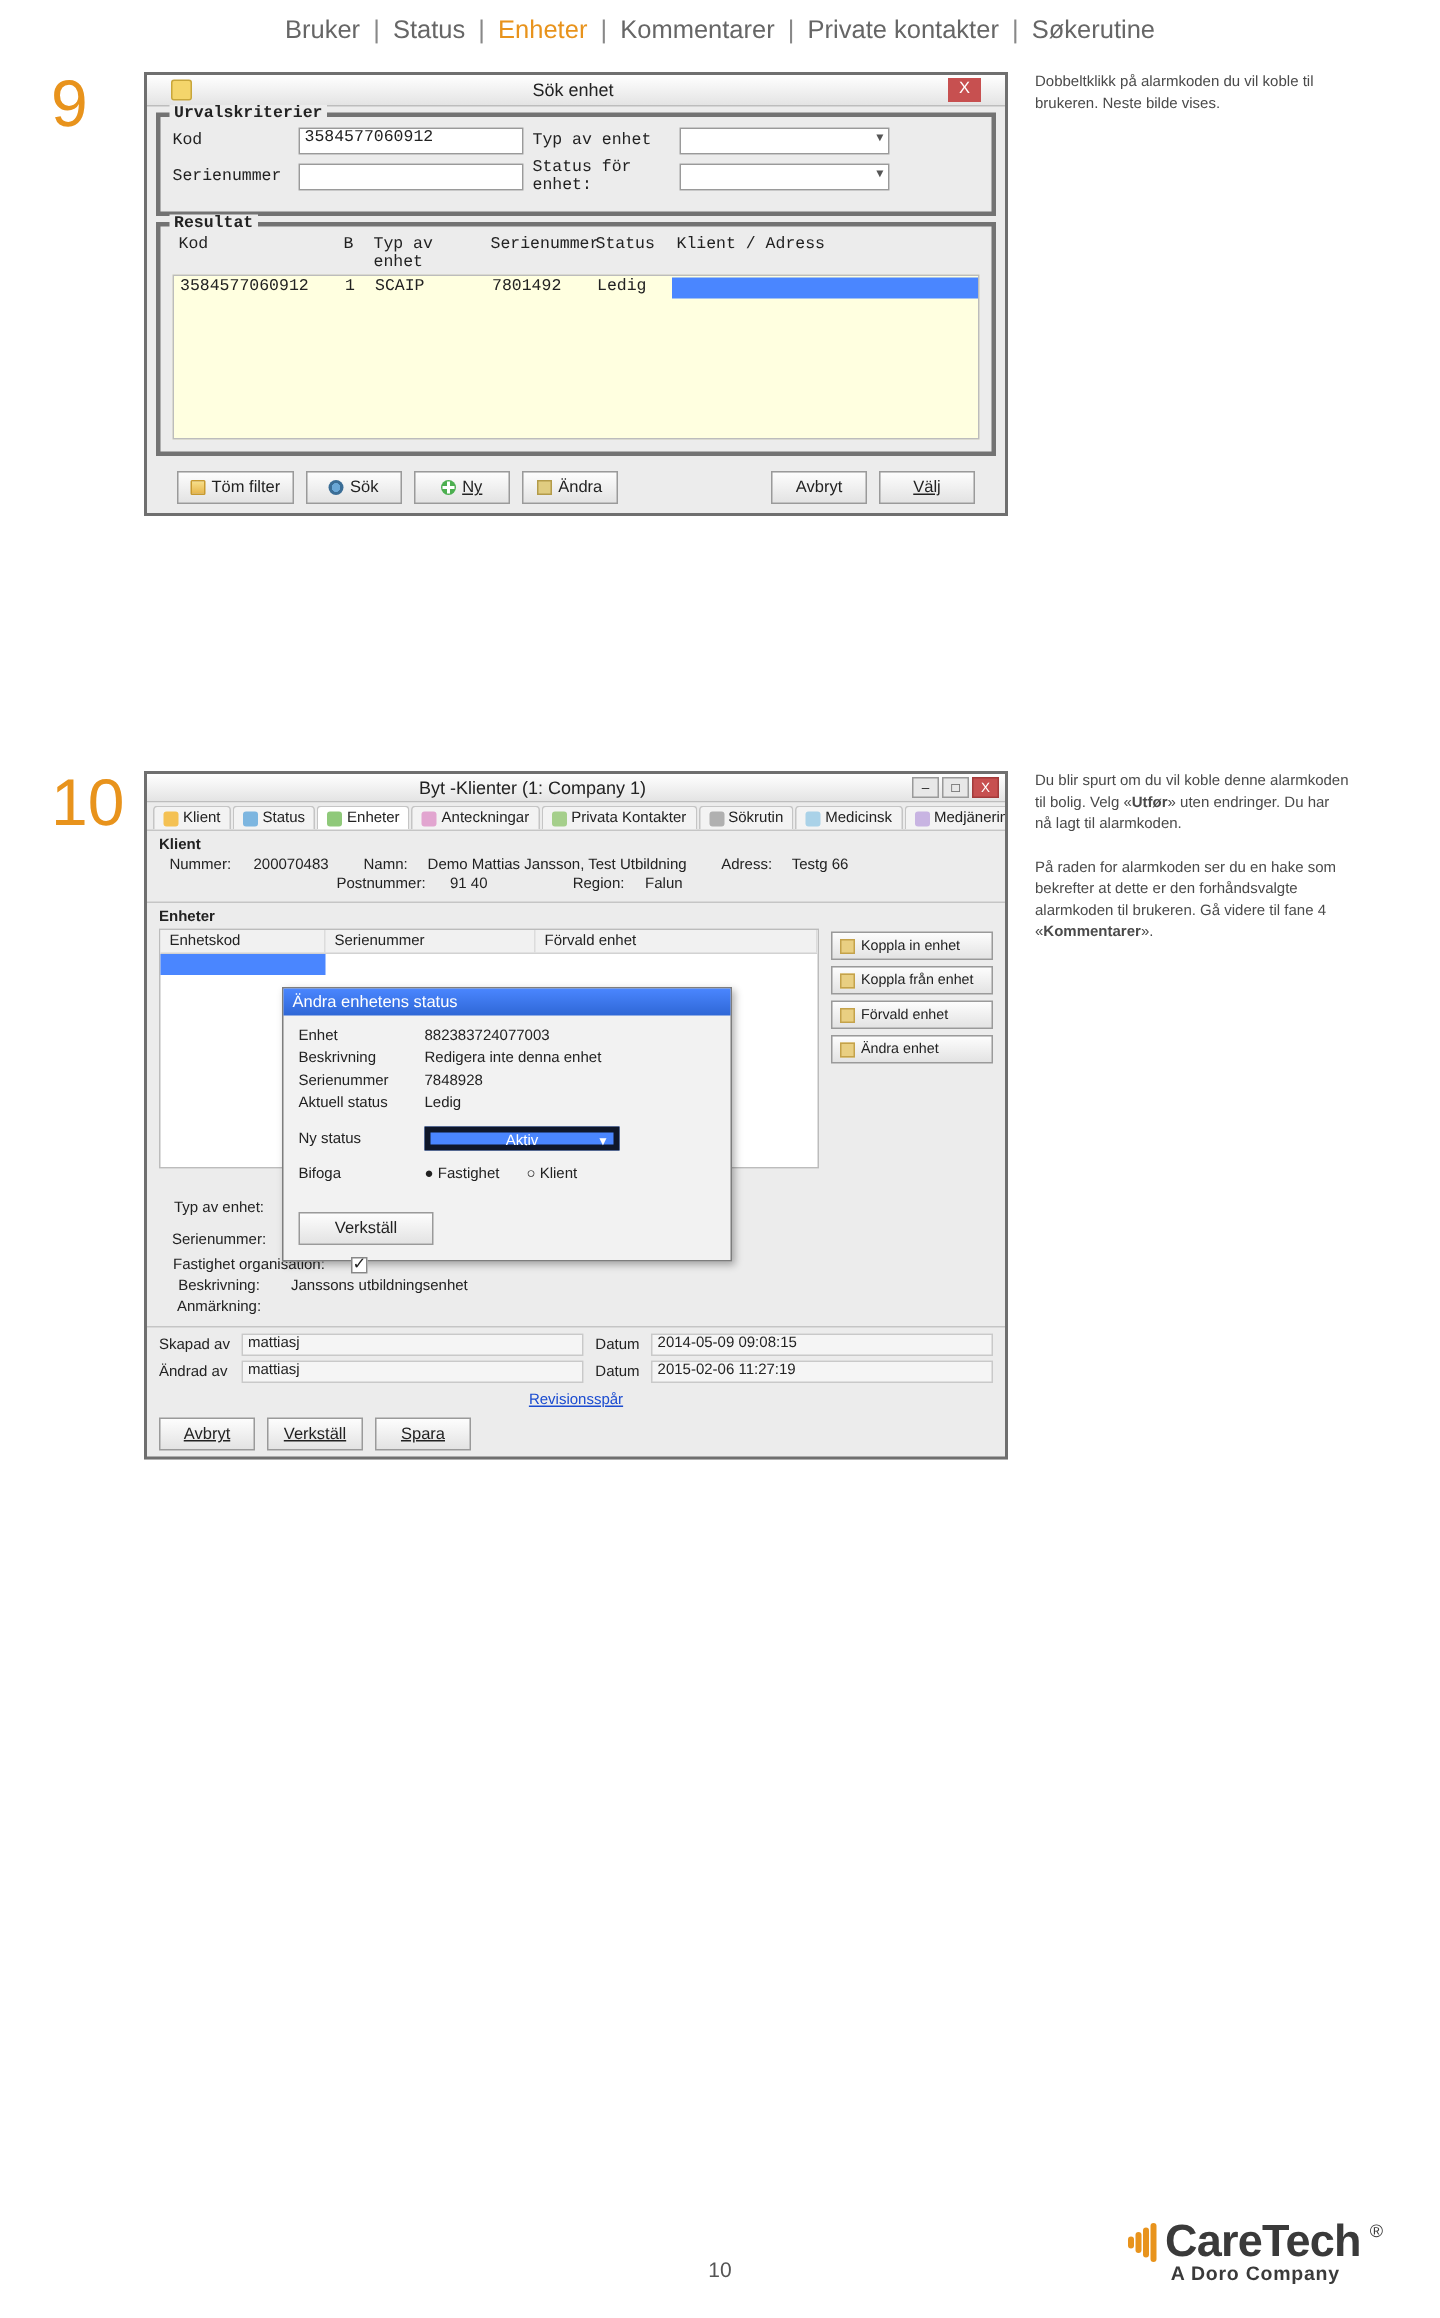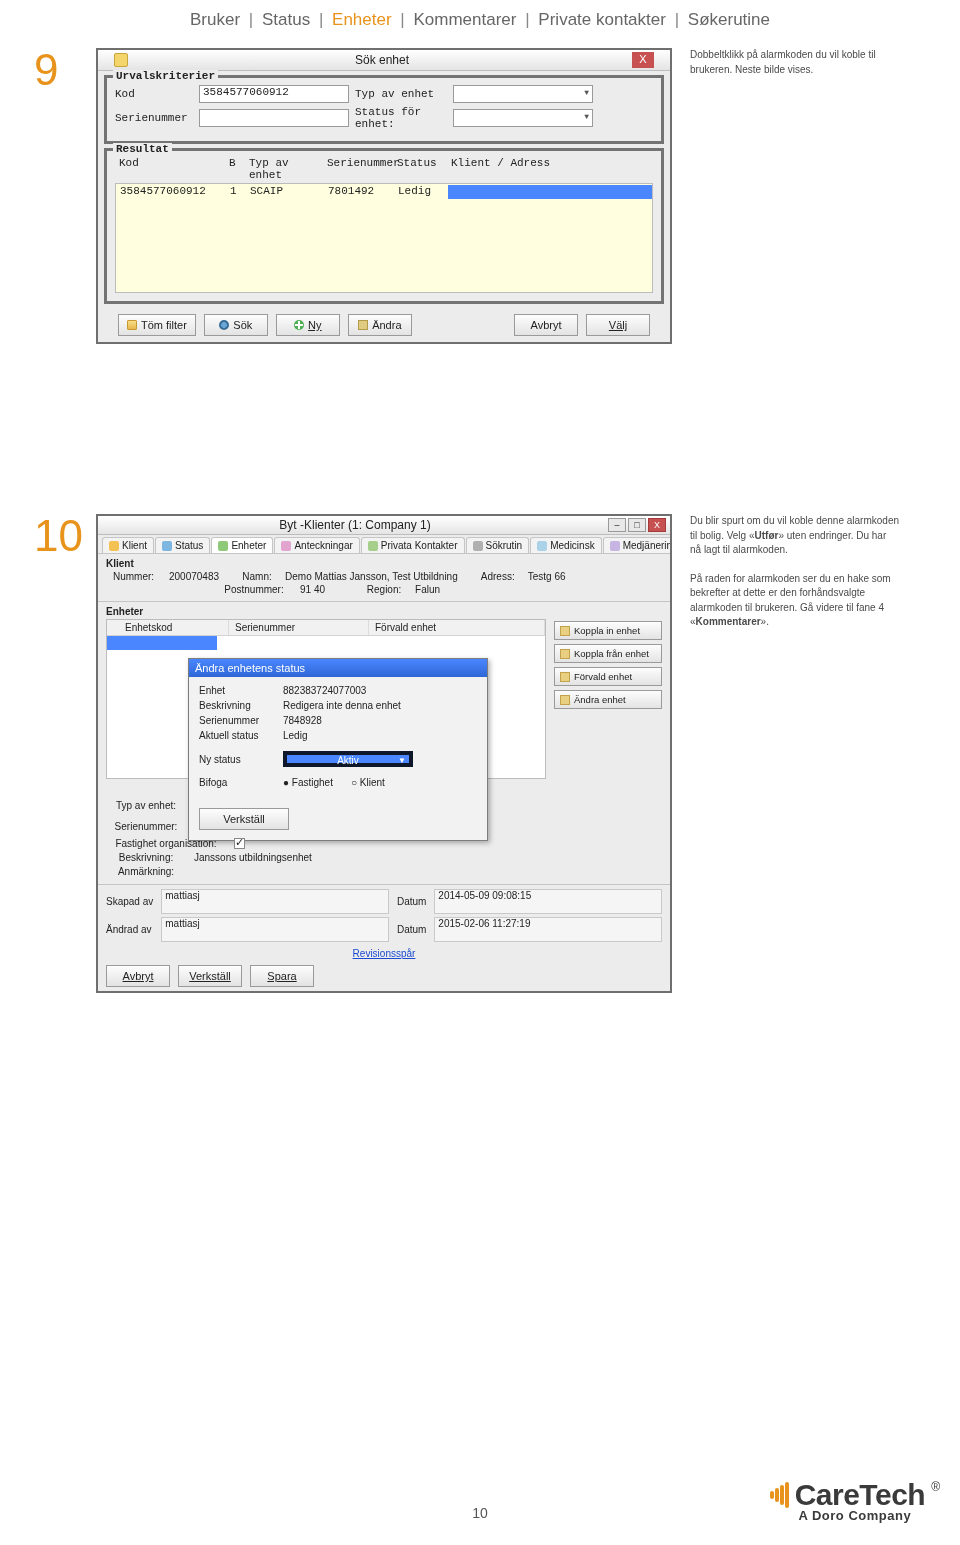--- a/index.html
+++ b/index.html
@@ -113,21 +113,21 @@
   .tico.medj{background:#c8b4e2;}
   .klient-block{padding:4px 8px;border-bottom:1px solid #c5c5c5;}
   .kv{display:flex;gap:8px;align-items:center;margin:2px 0;}
   .kv label{display:inline-block;text-align:center;}
   .enh-block{padding:4px 8px;}
   .enh-head{font-weight:bold;margin-bottom:2px;}
   .enh-table{display:flex;}
   .enh-left{flex:1;border:1px solid #bcbcbc;background:#fff;padding:0;}
   .enh-th{display:flex;background:#f1f1f1;border-bottom:1px solid #d2d2d2;font-size:10px;}
   .enh-th span{padding:2px 6px;border-right:1px solid #dcdcdc;}
-  .enh-th .c1{width:110px;margin-left:12px;} .enh-th .c2{width:140px;} .enh-th .c3{flex:1;}
+  .enh-th .c1{width:110px;} .enh-th .c2{width:140px;} .enh-th .c3{flex:1;}
   .enh-row{display:flex;}
   .enh-row .c1{width:110px;background:#4a86ff;color:#fff;padding:2px 6px;font-size:9px;}
   .enh-right{width:116px;display:flex;flex-direction:column;gap:4px;padding:2px 0 2px 8px;}
   .sbtn{background:linear-gradient(#fdfdfd,#e3e3e3);border:1px solid #9a9a9a;height:19px;font-size:9.5px;display:flex;align-items:center;gap:4px;padding:0 5px;}
   .sbtn .sic{width:10px;height:10px;background:#e9cf82;border:1px solid #c4a24a;}
   .popup{
     position:absolute;background:#f2f2f2;border:1px solid #7d7d7d;box-shadow:2px 2px 5px rgba(0,0,0,.3);
     width:300px;padding:8px 10px 10px 10px;font-size:10px;
   }
   .popup .ptitle{background:linear-gradient(#4a86ff,#2f67d6);color:#fff;margin:-8px -10px 8px -10px;padding:3px 6px;font-size:11px;}
@@ -135,28 +135,28 @@
   .popup .prow label{width:78px;}
   .nystatus{background:#4a86ff;color:#fff;border:4px solid #0f172a;height:16px;width:130px;font-size:10px;padding:0 3px;position:relative;text-align:center;}
   .nystatus::after{content:"▼";position:absolute;right:3px;top:1px;font-size:8px;color:#fff;}
   .radio{display:flex;gap:18px;}
   .radio span::before{content:"○ ";} .radio .sel::before{content:"● ";}
   .lower{padding:4px 8px;}
   .lower .kv{margin:3px 0;}
   .lower .cb{width:11px;height:11px;border:1px solid #888;background:#fff;display:inline-block;position:relative;}
   .lower .cb.chk::after{content:"✓";position:absolute;top:-3px;left:0;font-size:11px;}
   .meta{border-top:1px solid #c5c5c5;padding:4px 8px;display:grid;grid-template-columns:auto 1fr auto 1fr;gap:3px 8px;font-size:10px;align-items:center;}
-  .meta .ro{background:#f5f5f5;border:1px solid #c9c9c9;height:25px;padding:0 3px;font-size:10px;}
+  .meta .ro{background:#f5f5f5;border:1px solid #c9c9c9;height:15px;padding:0 3px;font-size:10px;}
   .revlink{text-align:center;color:#1a4bd0;text-decoration:underline;font-size:10px;padding:2px;}
   .kli-btnbar{display:flex;gap:8px;padding:4px 8px;}
 
   
   .footer{
     position:absolute;bottom:22px;left:0;right:0;
-    display:flex;justify-content:flex-end;align-items:flex-end;padding:0 20px;
+    display:flex;justify-content:flex-end;align-items:flex-end;padding:0 38px;
   }
   .pagenum{position:absolute;bottom:24px;left:0;right:0;text-align:center;font-size:14px;color:#555;}
   .logo{display:flex;flex-direction:column;align-items:center;}
   .bars{height:26px;display:flex;align-items:center;gap:1px;}
   .bars span{display:block;width:4px;border-radius:2px;background:#e8931c;}
   .bars span:nth-child(1){height:8px;} .bars span:nth-child(2){height:14px;}
   .bars span:nth-child(3){height:20px;} .bars span:nth-child(4){height:26px;}
   .logoblock{display:flex;align-items:center;gap:6px;}
   .ct{font-size:30px;font-weight:bold;color:#3a3a3a;letter-spacing:-0.5px;}
   .reg{font-size:12px;color:#3a3a3a;position:relative;top:-8px;}
@@ -311,21 +311,21 @@
         <span>200070483</span>
         <label style="width:40px;margin-left:10px">Namn:</label>
         <span>Demo Mattias Jansson, Test Utbildning</span>
         <label style="width:44px;margin-left:10px">Adress:</label>
         <span>Testg 66</span>
       </div>
       <div class="kv">
         <span style="width:102px"></span>
         <label style="width:76px">Postnummer:</label>
         <span>91 40</span>
-        <label style="width:46px;margin-left:28px">Region:</label>
+        <label style="width:46px;margin-left:43px">Region:</label>
         <span>Falun</span>
       </div>
     </div>
 
     <div class="enh-block">
       <div class="enh-head">Enheter</div>
       <div class="enh-table">
         <div class="enh-left" style="height:160px;position:relative;">
           <div class="enh-th">
             <span class="c1">Enhetskod</span>

